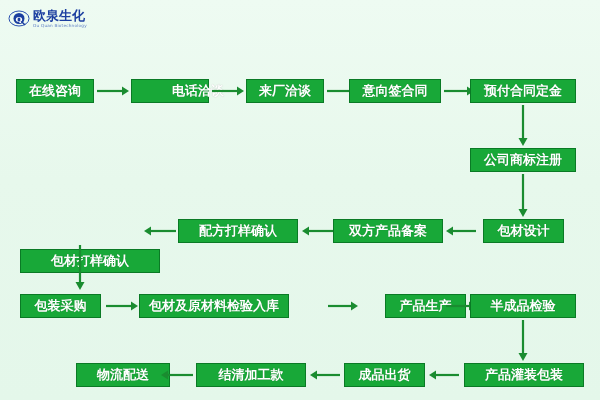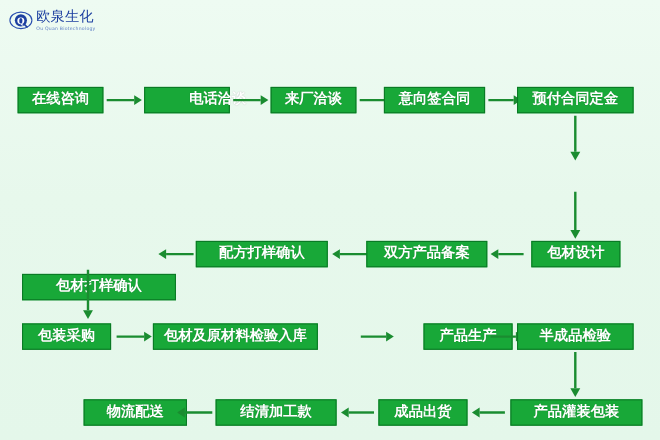--- a/index.html
+++ b/index.html
@@ -36,21 +36,21 @@
     flex: 0 0 auto;
   }
   #logo-text {
     display: flex;
     flex-direction: column;
     justify-content: flex-start;
     padding-top: 1px;
   }
   #logo-cn {
     font-size: 13px;
-    font-weight: normal;
+    font-weight: bold;
     color: #1c3fa0;
     letter-spacing: 0px;
     line-height: 14px;
     white-space: nowrap;
   }
   #logo-en {
     font-size: 4.2px;
     color: #5d7ec4;
     line-height: 6px;
     white-space: nowrap;
@@ -149,20 +149,21 @@
     <polygon points="24,1.5 31,6 24,10.5" fill="#1a8c30"></polygon>
   </svg>
 
   <div class="node" style="left:470px; top:79px; width:106px;">预付合同定金</div>
 
   <svg class="arrow-v" style="left:517px; top:105px; height:42px;" viewBox="0 0 12 42">
     <line x1="6" y1="0" x2="6" y2="33" stroke="#1a8c30" stroke-width="2.2"></line>
     <polygon points="1.5,33 10.5,33 6,41" fill="#1a8c30"></polygon>
   </svg>
 
+  <div class="node" style="left:470px; top:148px; width:106px;">公司商标注册</div>
 
   <svg class="arrow-v" style="left:517px; top:174px; height:44px;" viewBox="0 0 12 44">
     <line x1="6" y1="0" x2="6" y2="35" stroke="#1a8c30" stroke-width="2.2"></line>
     <polygon points="1.5,35 10.5,35 6,43" fill="#1a8c30"></polygon>
   </svg>
 
   <div class="node" style="left:20px;  top:219px; width:140px;margin-top:30px;">包材打样确认</div>
 
   <svg class="arrow-h" style="left:143px; top:225px; width:34px;" viewBox="0 0 34 12">
     <line x1="8" y1="6" x2="33" y2="6" stroke="#1a8c30" stroke-width="2.2"></line>

